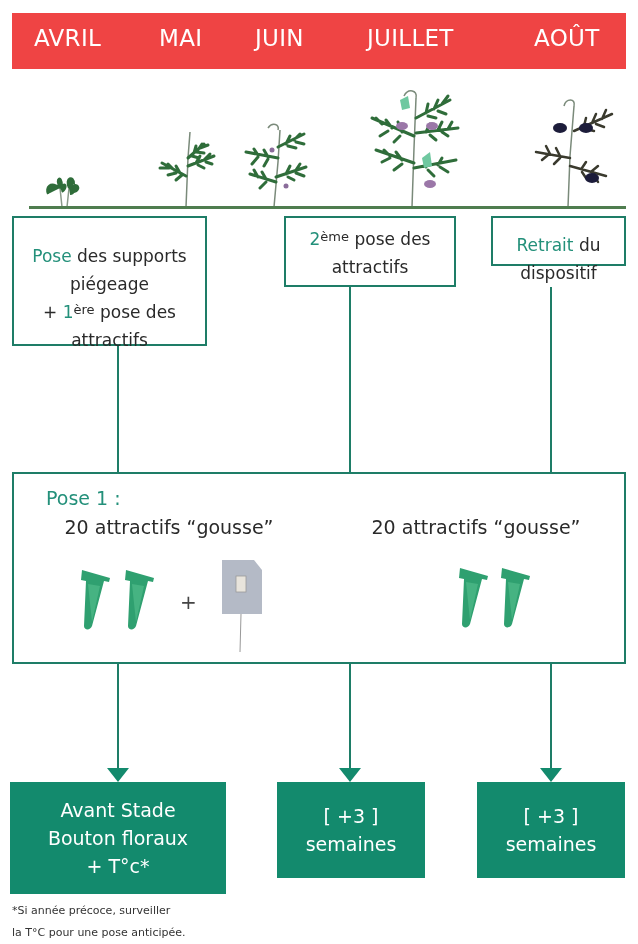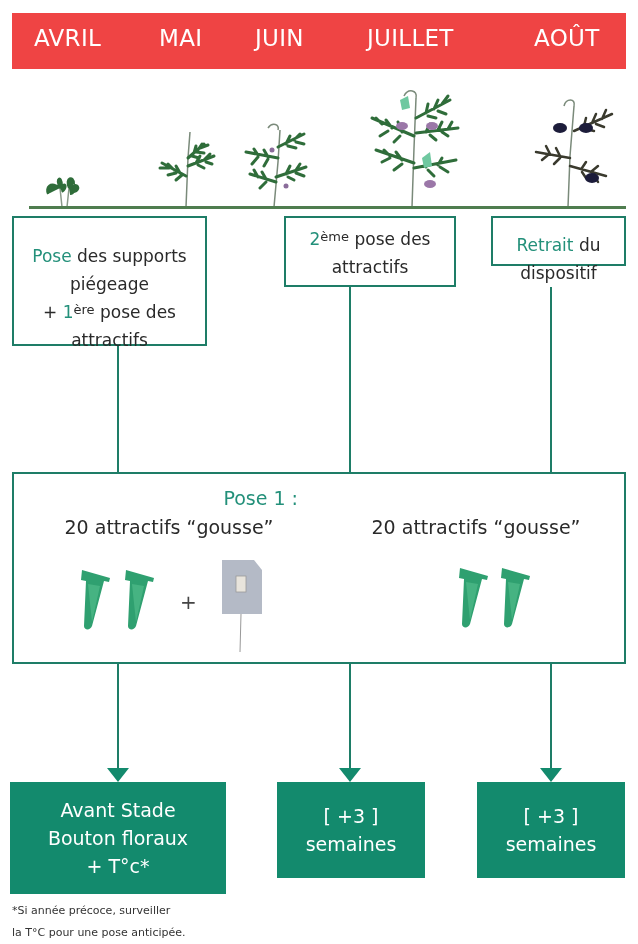--- a/index.html
+++ b/index.html
@@ -12,21 +12,21 @@
   .ground { position: absolute; left: 29px; top: 206px; width: 597px; height: 3px; background: #4f7d4f; }
   .plant { position: absolute; }
 
   .step-box { position: absolute; border: 2px solid #1e7d67; background: #fff; text-align: center; font-size: 17px; line-height: 28px; color: #2a2a2a; }
   .accent { color: #23907a; }
   sup.ord { font-size: 13px; vertical-align: top; position: relative; top: -2px; }
 
   .vline { position: absolute; width: 2px; background: #1e7d67; }
 
   .pose-box { position: absolute; left: 12px; top: 472px; width: 614px; height: 192px; border: 2px solid #1e7d67; background: #fff; }
-  .pose-title { position: absolute; font-size: 19px; color: #23907a; text-align: right; }
+  .pose-title { position: absolute; font-size: 19px; color: #23907a; text-align: left; padding-left: 32px; }
   .pose-sub { position: absolute; font-size: 19px; color: #2a2a2a; text-align: center; white-space: nowrap; }
   .plus { position: absolute; font-size: 20px; color: #444; }
 
   .arrow-head { position: absolute; width: 0; height: 0; border-left: 11px solid transparent; border-right: 11px solid transparent; border-top: 14px solid #138a6d; }
 
   .result-box { position: absolute; background: #138a6d; color: #fff; text-align: center; font-size: 19px; line-height: 28px; display: flex; align-items: center; justify-content: center; }
 
   .footnote { position: absolute; left: 12px; top: 900px; font-size: 11px; line-height: 22px; color: #333; }
 </style>
 </head>

